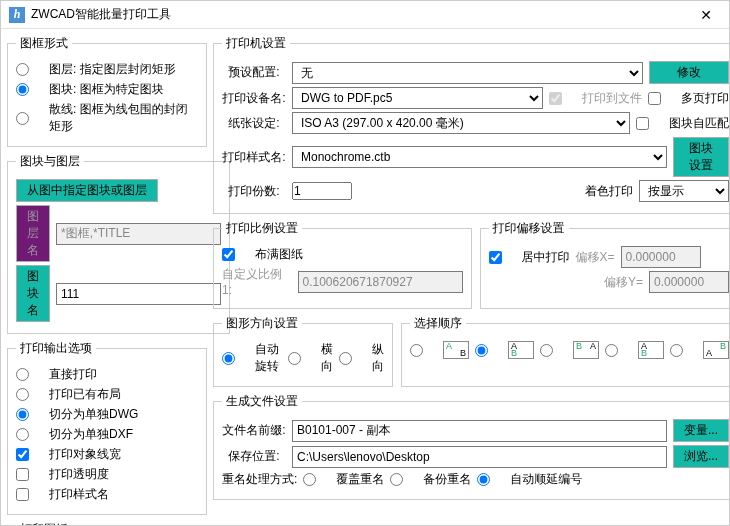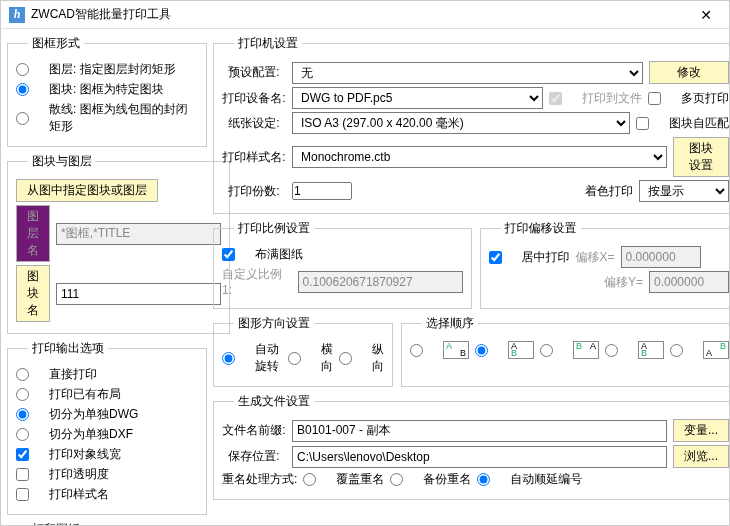--- a/index.html
+++ b/index.html
@@ -5,25 +5,25 @@
 *{box-sizing:border-box;margin:0;padding:0;font-family:"Microsoft YaHei","SimSun",sans-serif;font-size:12px;}
 body{background:#fff;width:730px;height:526px;overflow:hidden;border:1px solid #ccc;}
 .titlebar{height:28px;display:flex;align-items:center;padding:0 8px;border-bottom:1px solid #e0e0e0;}
 .titlebar .ico{width:16px;height:16px;background:#4a90d9;margin-right:6px;display:flex;align-items:center;justify-content:center;color:#fff;font-style:italic;font-weight:bold;font-family:serif;}
 .titlebar .ttl{flex:1;}
 .titlebar .close{width:30px;text-align:center;font-size:14px;}
 .content{display:flex;padding:6px;gap:6px;}
 .left{width:200px;display:flex;flex-direction:column;gap:6px;}
 .right{flex:1;display:flex;flex-direction:column;gap:6px;}
 fieldset{border:1px solid #ccc;padding:6px 8px 8px 8px;}
-legend{padding:0 4px;margin-left:12px;}
+legend{padding:0 4px;}
 .row{display:flex;align-items:center;gap:6px;margin:3px 0;}
 label.rad{display:flex;align-items:center;gap:20px;}
 input[type=radio],input[type=checkbox]{margin:0;}
-button,.btn{background:#fef9c3;border:1px solid #adadad;padding:2px 10px;min-height:22px;cursor:pointer;font-size:12px;}
+button,.btn{background:#14b8a6;border:1px solid #adadad;padding:2px 10px;min-height:22px;cursor:pointer;font-size:12px;}
 button:disabled,.btn.dis{color:#999;background:#701a75;}
 input[type=text],select{border:1px solid #7a7a7a;padding:2px 4px;height:22px;background:#fff;}
 input[type=text]:disabled{background:#f0f0f0;color:#888;}
 .lbl{min-width:64px;text-align:center;}
 .wide{flex:1;}
 .spin{width:60px;}
 .two-col{display:flex;gap:8px;}
 .two-col>fieldset{flex:1;}
 .ord-ico{display:inline-block;width:26px;height:18px;border:1px solid #888;position:relative;vertical-align:middle;}
 .ord-ico:before,.ord-ico:after{content:"";position:absolute;font-size:9px;line-height:9px;}

